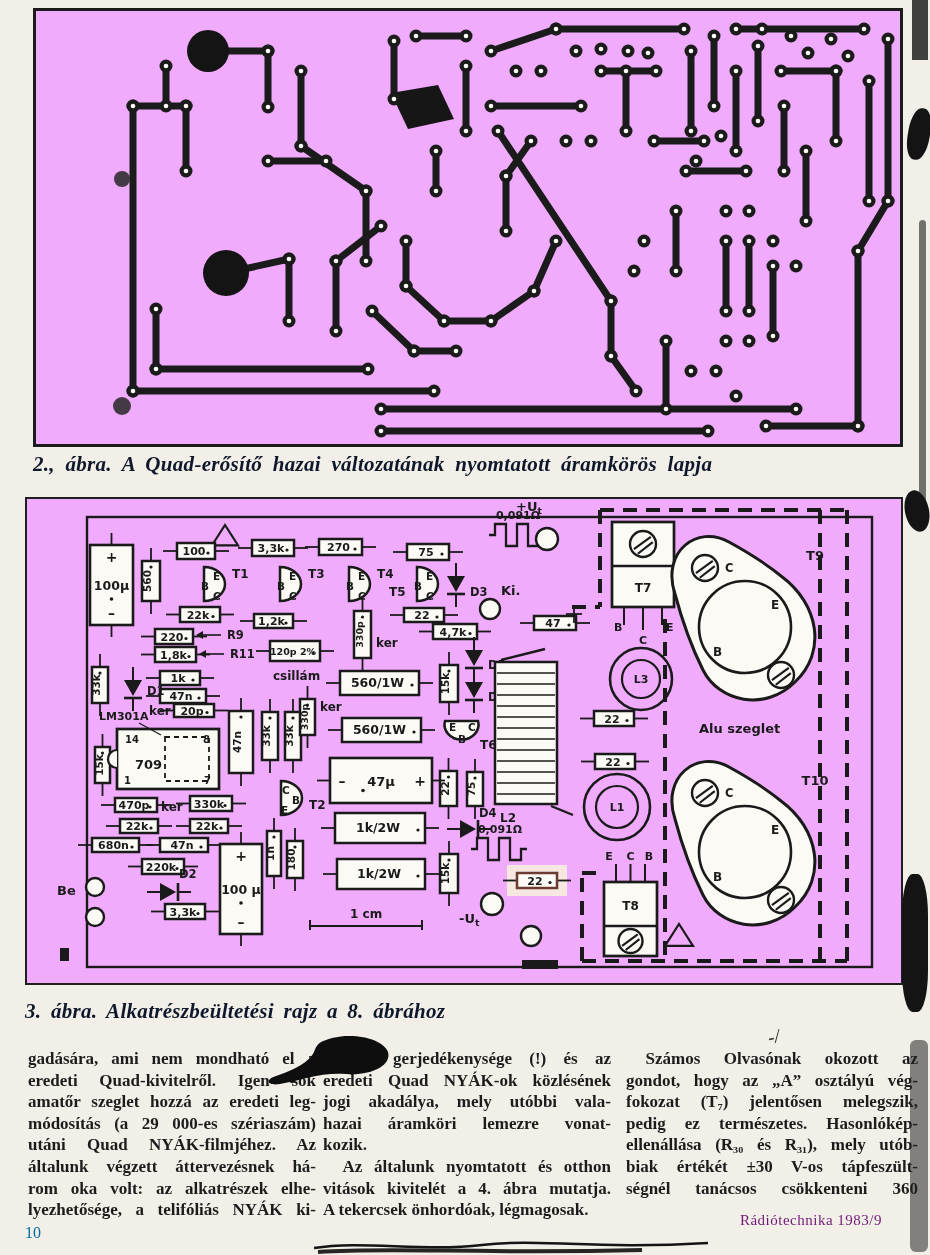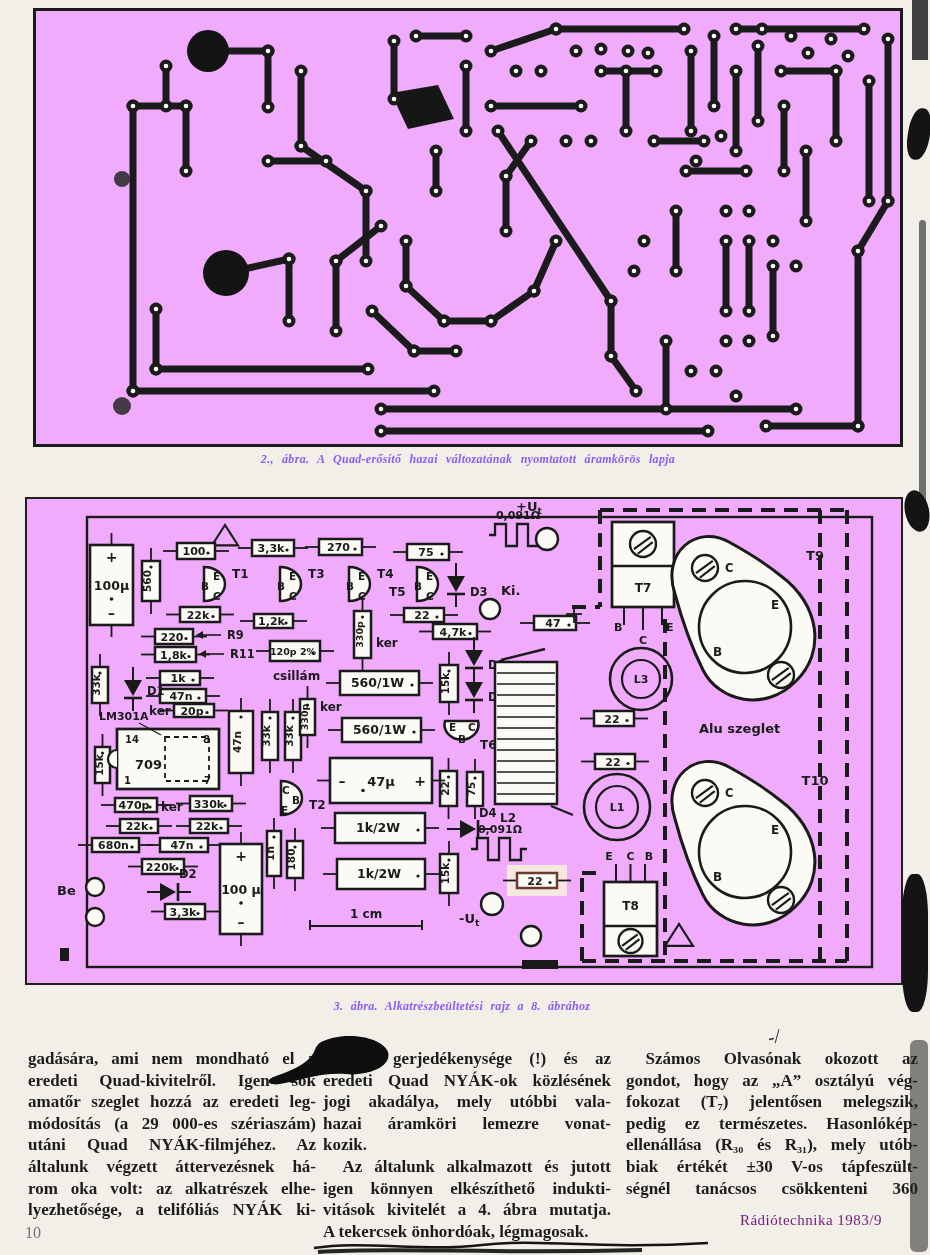--- a/index.html
+++ b/index.html
@@ -2,31 +2,31 @@
 <html><head>
 <meta charset="utf-8">
 <style>
   html,body{margin:0;padding:0;}
   body{width:930px;height:1255px;position:relative;background:#f1efe8;overflow:hidden;
        font-family:"Liberation Serif","DejaVu Serif",serif;}
   .fig{position:absolute;background:#f0abfc;font-weight:bold;}
   #fig2{left:33px;top:8px;width:864px;height:433px;border:3px solid #1b1b1b;}
   #fig3{left:25px;top:497px;width:874px;height:484px;border:2px solid #1f1f1f;}
   svg{position:absolute;left:0;top:0;}
-  .cap{position:absolute;font-style:italic;font-weight:600;font-size:12px;color:#8b5cf6;
-       text-align:center;letter-spacing:.3px;word-spacing:5px;}
+  .cap{position:absolute;font-style:italic;font-weight:600;font-size:21px;color:#0f172a;
+       text-align:left;letter-spacing:.3px;word-spacing:5px;}
   #cap2{left:33px;top:452px;width:870px;}
   #cap3{left:25px;top:999px;width:874px;word-spacing:4px;}
   .col{position:absolute;top:1048px;width:288px;font-weight:600;font-size:17px;line-height:21.6px;
        color:#1c1c1c;}
   #col1{left:28px;}  #col2{left:323px;}  #col3{left:626px;width:292px;}
   .line{text-align:justify;text-align-last:justify;}
   .line.last{text-align-last:left;}
   .line.indent{text-indent:1.15em;}
-  #pagenum{position:absolute;left:25px;top:1224px;font-size:16px;color:#737373;}
+  #pagenum{position:absolute;left:25px;top:1224px;font-size:16px;color:#0369a1;}
   #journal{position:absolute;left:600px;top:1212px;width:282px;text-align:right;
            font-size:15px;color:#701a75;letter-spacing:.5px;}
   #handmark{position:absolute;left:768px;top:1026px;font-style:italic;font-size:19px;color:#2e2e2e;
             transform:rotate(-12deg);}
   .art{position:absolute;background:#141414;}
   #art1{left:908px;top:108px;width:22px;height:52px;border-radius:45%;transform:rotate(10deg);}
   #art2{left:919px;top:220px;width:7px;height:310px;opacity:.65;border-radius:4px;background:#2b2b2b;}
   #art3{left:905px;top:490px;width:24px;height:42px;border-radius:50%;transform:rotate(-12deg);}
   #art4{left:902px;top:874px;width:26px;height:138px;border-radius:40% / 30%;}
   #art5{left:910px;top:1040px;width:18px;height:212px;opacity:.55;border-radius:6px;background:#242424;}
@@ -1039,22 +1039,21 @@
     <div class="line">általunk végzett áttervezésnek há-</div>
     <div class="line">rom oka volt: az alkatrészek elhe-</div>
     <div class="line">lyezhetősége, a telifóliás NYÁK ki-</div>
   </div>
 <div id="col2" class="col">
     <div class="line">fejezett gerjedékenysége (!) és az</div>
     <div class="line">eredeti Quad NYÁK-ok közlésének</div>
     <div class="line">jogi akadálya, mely utóbbi vala-</div>
     <div class="line">hazai áramköri lemezre vonat-</div>
     <div class="line last">kozik.</div>
-    <div class="line indent">Az általunk alkalmazott és jutott</div>
-    <div class="line">igen könnyen elkészíthető indukti-</div>
+    <div class="line indent">Az általunk nyomtatott és otthon</div>
     <div class="line">vitások kivitelét a 4. ábra mutatja.</div>
     <div class="line last">A tekercsek önhordóak, légmagosak.</div>
   </div>
 <div id="col3" class="col">
     <div class="line indent">Számos Olvasónak okozott az</div>
     <div class="line">gondot, hogy az „A” osztályú vég-</div>
     <div class="line">fokozat (T₇) jelentősen melegszik,</div>
     <div class="line">pedig ez természetes. Hasonlókép-</div>
     <div class="line">ellenállása (R₃₀ és R₃₁), mely utób-</div>
     <div class="line">biak értékét ±30 V-os tápfeszült-</div>

